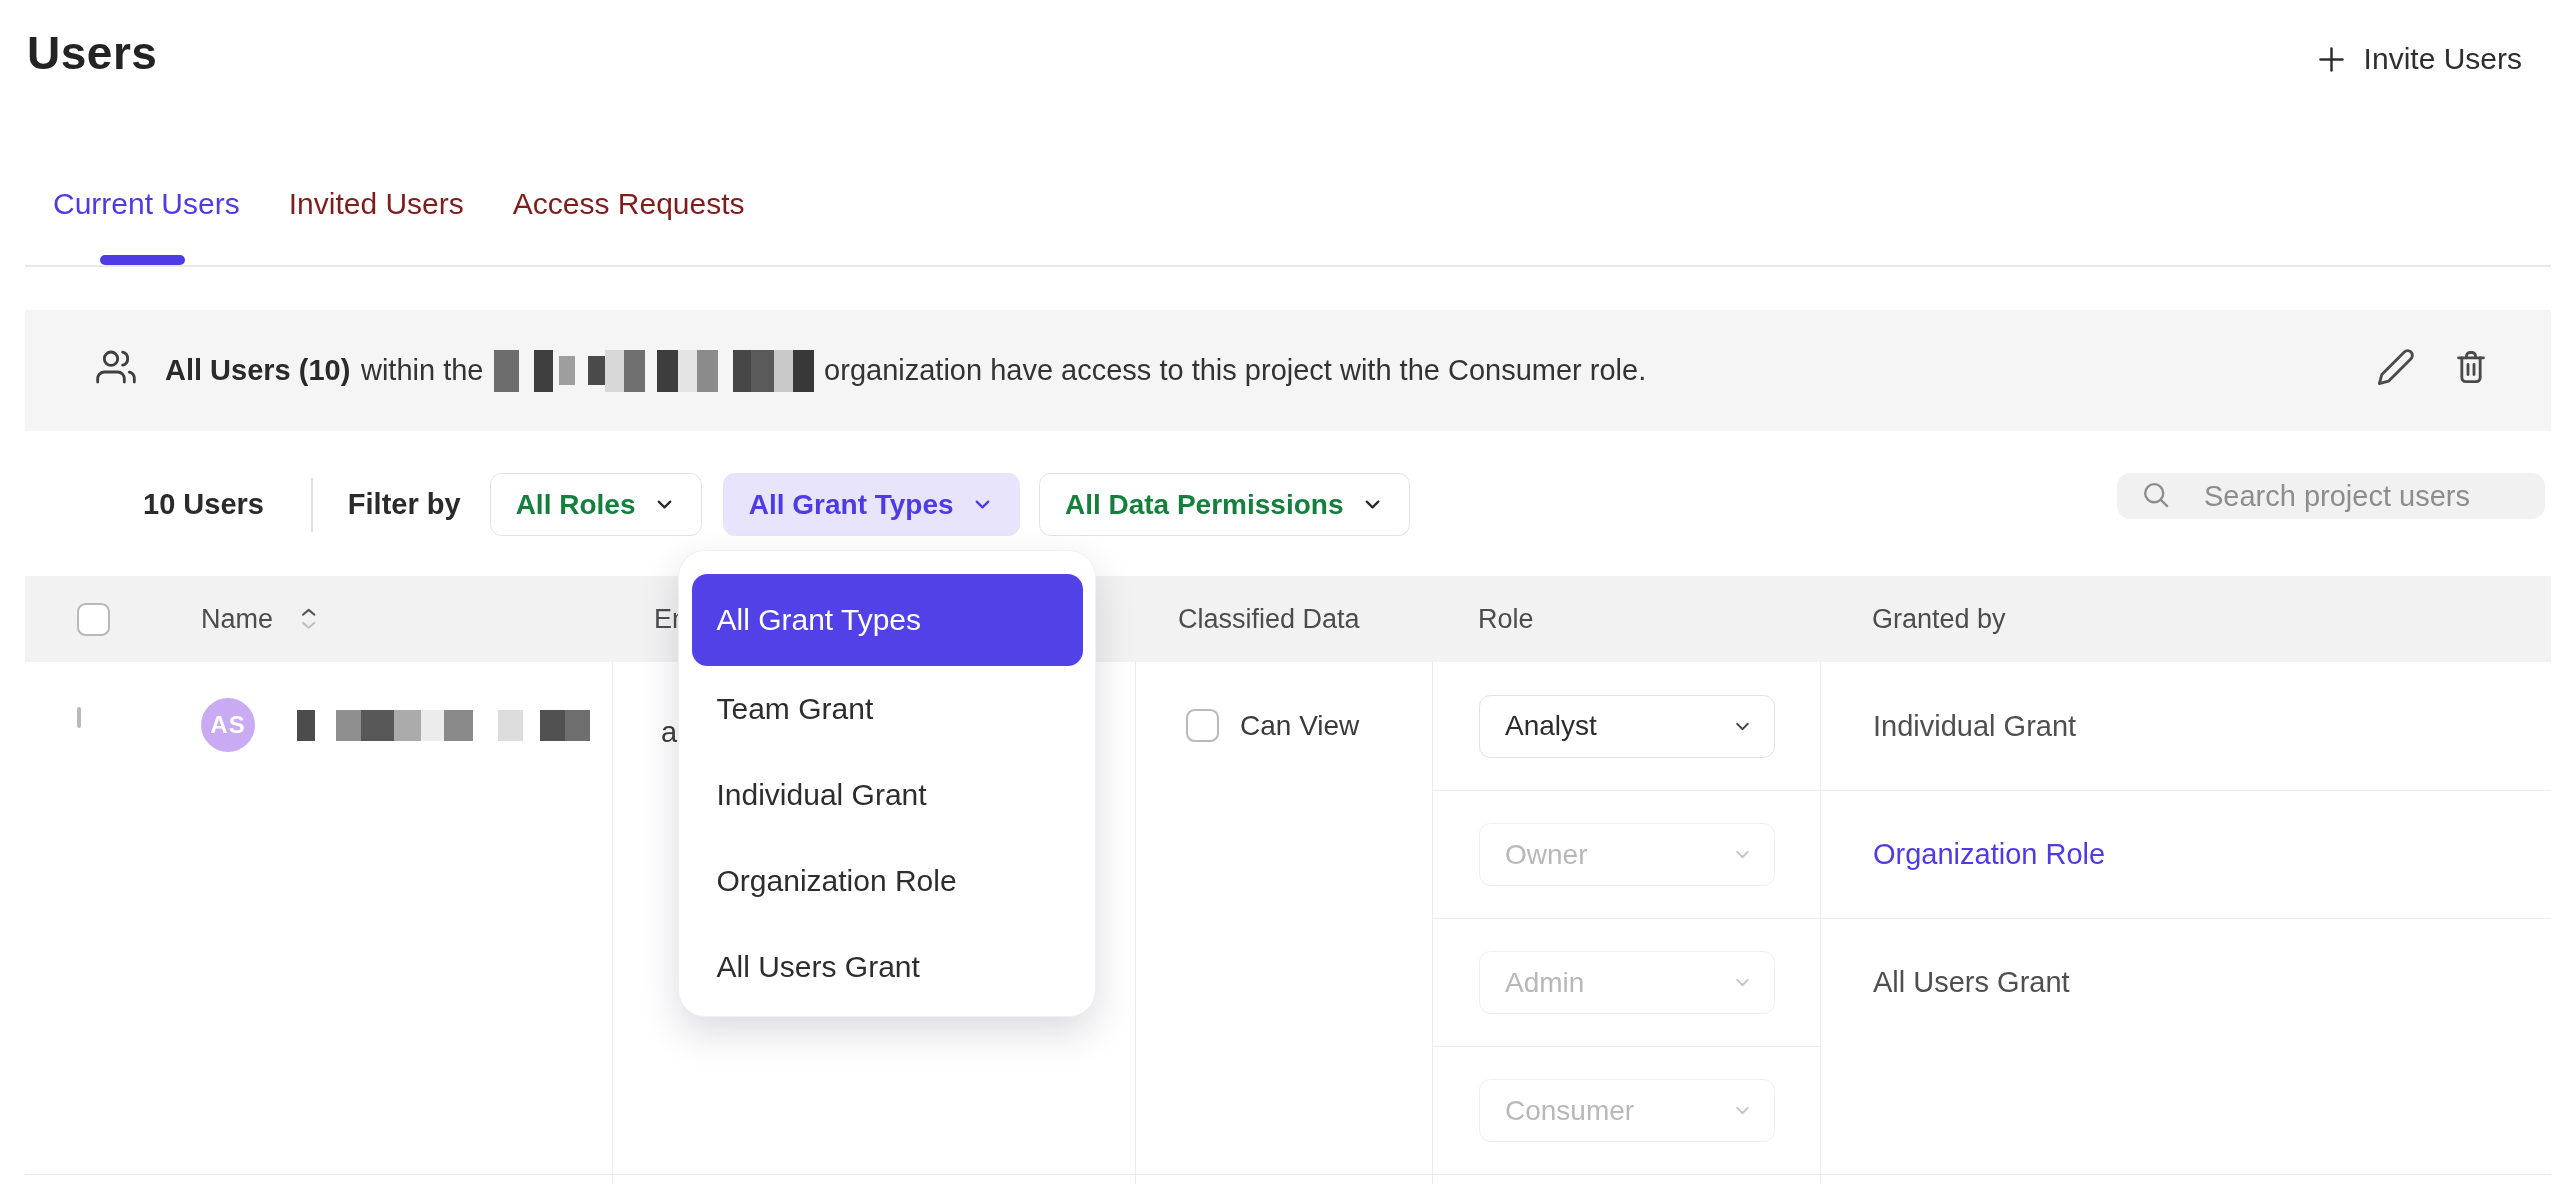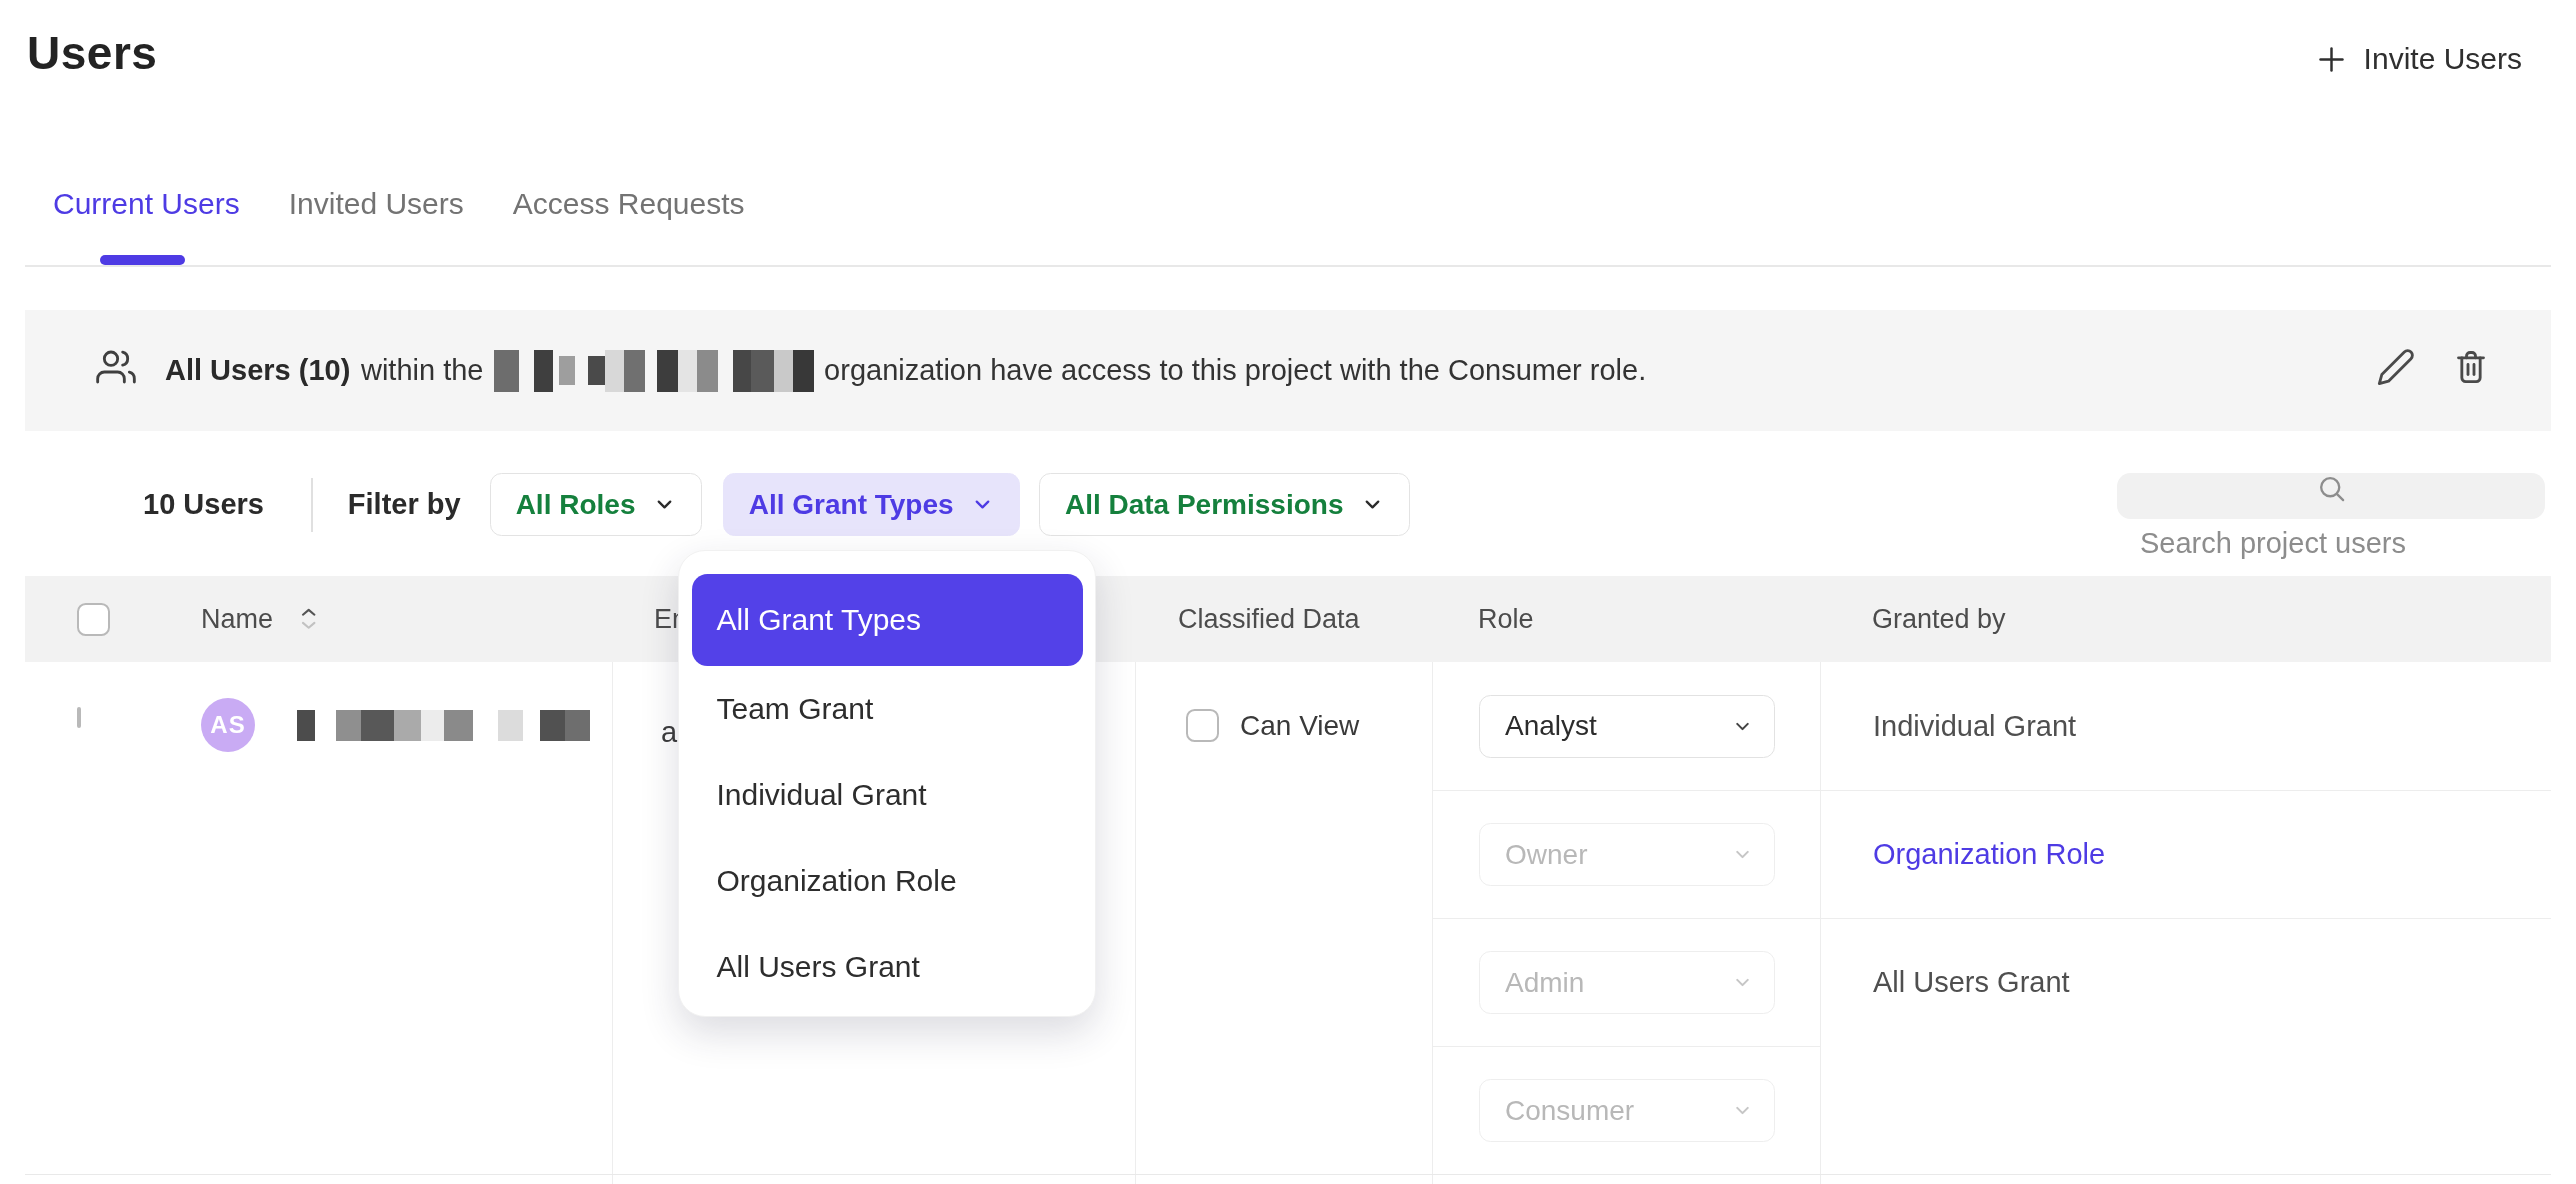--- a/index.html
+++ b/index.html
@@ -26,21 +26,21 @@
 
   
   .tabs-bar {
     margin: 108px 25px 0 25px;
     padding-left: 28px;
     border-bottom: 2.9px solid #e8e8e8;
     padding-bottom: 45px;
     display: flex; gap: 49px;
     position: relative;
   }
-  .tab { font-size: 30px; line-height: 33px; color: #737373; cursor: pointer; }
+  .tab { font-size: 30px; line-height: 33px; color: #7f1d1d; cursor: pointer; }
   .tab.active { color: var(--accent, #4e3be4); }
   .tab-underline {
     position: absolute; left: 75px; bottom: 0;
     width: 85px; height: 9.6px; border-radius: 5.8px;
     background: var(--accent, #4e3be4);
   }
 
   
   .banner {
     margin: 43px 25px 0 25px; height: 121px;
@@ -80,21 +80,21 @@
     margin-left: 21px;
     background: var(--accent-chip-bg, #e7e4fb);
     border-color: var(--accent-chip-bg, #e7e4fb);
     color: var(--accent, #4e3be4);
   }
   .filter-btn.perms { margin-left: 19px; }
   .search-box {
     position: absolute; right: 31px; top: 0;
     width: 428px; height: 46px; border-radius: 13.4px;
     background: var(--search-bg, #f1f1f1);
-    display: flex; align-items: center; padding: 0 23px; gap: 19px; flex-direction: column;
+    display: flex; align-items: center; padding: 0 23px; gap: 33px;
   }
   .search-box input {
     border: none; outline: none; background: transparent;
     font-size: 29px; color: #444; width: 100%;
     font-family: "Liberation Sans", "DejaVu Sans", sans-serif;
   }
   .search-box input::placeholder { color: #8d8d8d; }
 
   
   .table { margin: 40px 25px 0 25px; }

